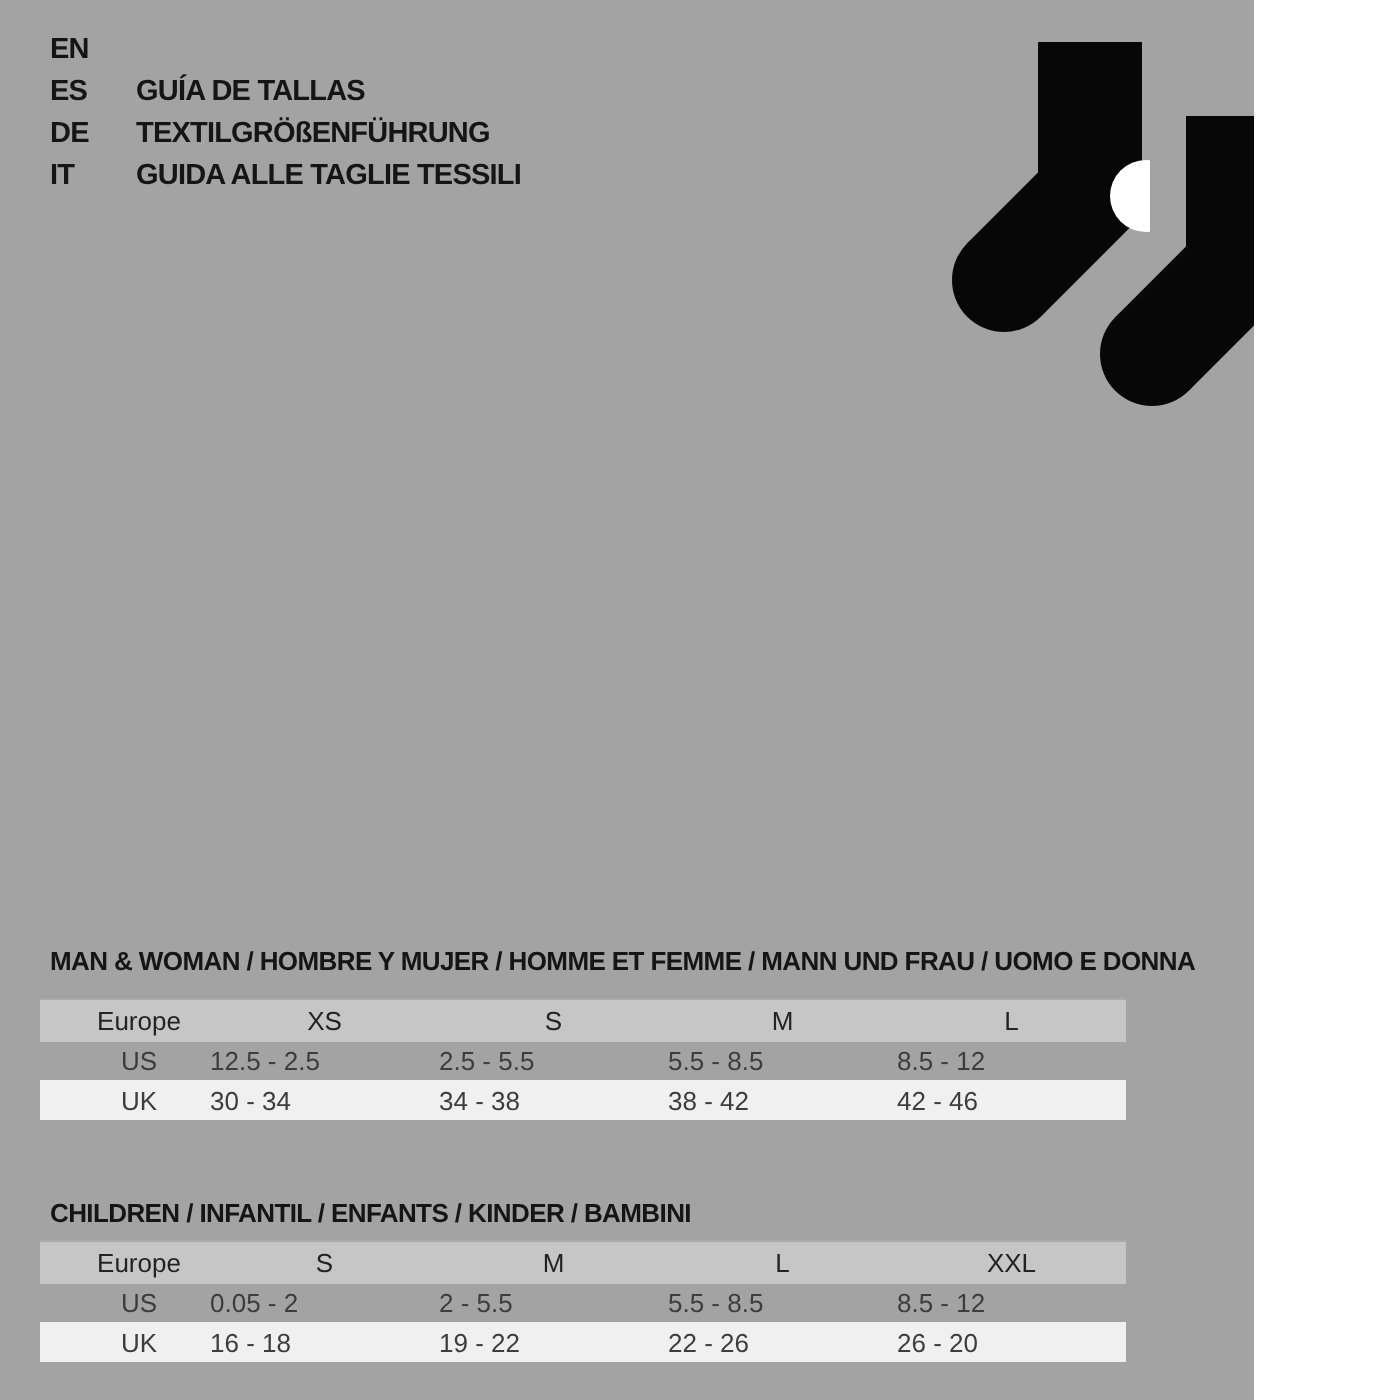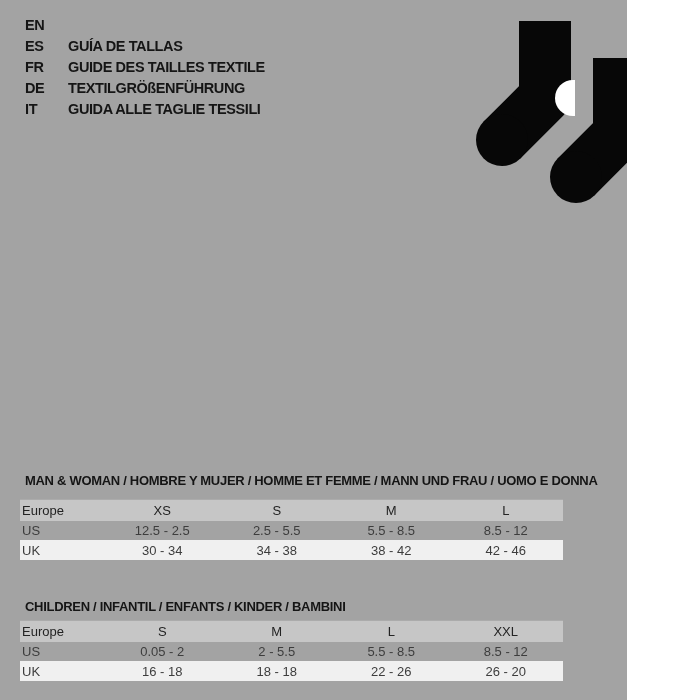--- a/index.html
+++ b/index.html
@@ -47,40 +47,36 @@
   }
   .table-1 { top:499px; }
   .table-2 { top:620px; }
 
   .size-table col.c0 { width:85px; }
   .size-table th {
     background:#c6c6c6; border-top:1px solid #ababab;
     font-weight:400; color:#232323; height:21px;
     text-align:center; padding:0;
   }
-  .size-table td { height:19px; text-align:center; padding:0; }
-  .size-table .first { text-align:left; padding-left:2px; }
+  .size-table td { height:19px; text-align:left; padding:0; }
+  .size-table .first { text-align:center; padding-left:14px; }
   .size-table tbody tr.alt { background:#f0f0f0; height:20px; }
 </style>
 </head>
 <body>
 
 <div class="canvas">
 
   <div class="lang-list">
     <div class="lang-row">
       <span class="lang-code">EN</span>
     </div>
     <div class="lang-row">
       <span class="lang-code">ES</span>
       <span class="lang-label">GUÍA DE TALLAS</span>
-    </div>
-    <div class="lang-row">
-      <span class="lang-code">FR</span>
-      <span class="lang-label">GUIDE DES TAILLES TEXTILE</span>
     </div>
     <div class="lang-row">
       <span class="lang-code">DE</span>
       <span class="lang-label">TEXTILGRÖßENFÜHRUNG</span>
     </div>
     <div class="lang-row">
       <span class="lang-code">IT</span>
       <span class="lang-label">GUIDA ALLE TAGLIE TESSILI</span>
     </div>
   </div>
@@ -155,20 +151,20 @@
       <tr>
         <td class="first">US</td>
         <td>0.05 - 2</td>
         <td>2 - 5.5</td>
         <td>5.5 - 8.5</td>
         <td>8.5 - 12</td>
       </tr>
       <tr class="alt">
         <td class="first">UK</td>
         <td>16 - 18</td>
-        <td>18 - 18</td>
+        <td>19 - 22</td>
         <td>22 - 26</td>
         <td>26 - 20</td>
       </tr>
     </tbody>
   </table>
 
 </div>
 
 </body></html>

